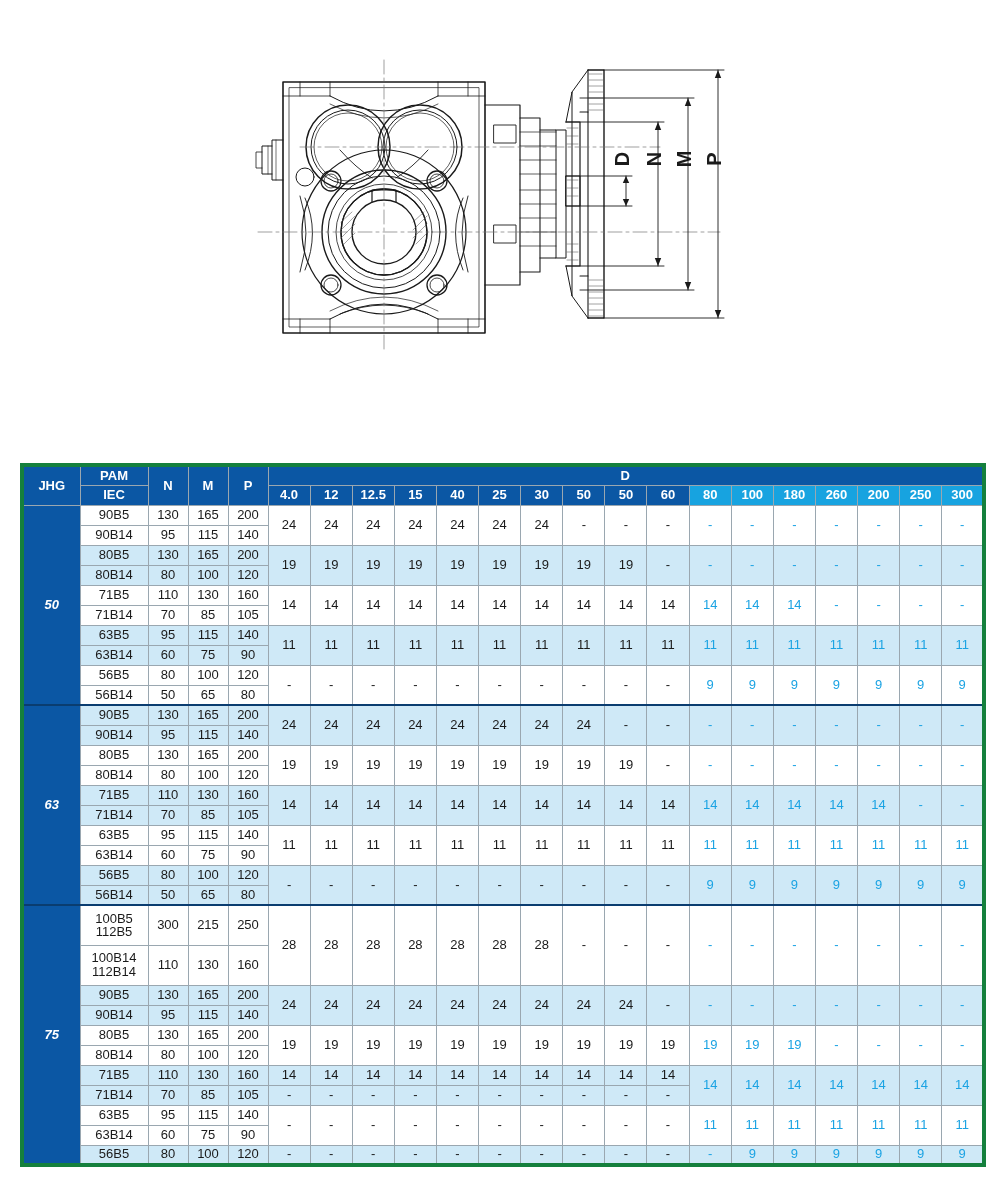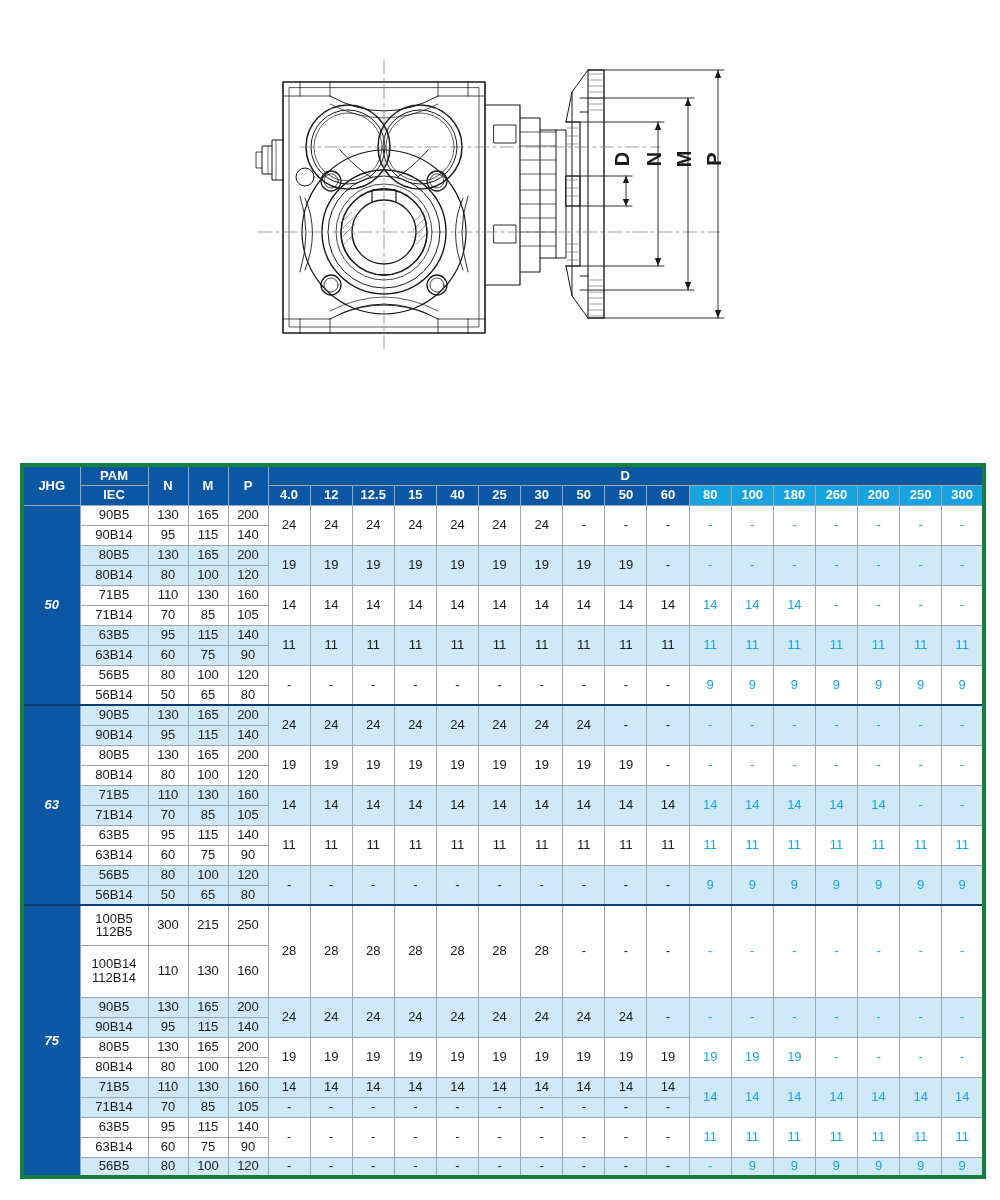--- a/index.html
+++ b/index.html
@@ -622,21 +622,21 @@
             <td class="wh" rowspan="2">-</td>
             <td class="wh cy" rowspan="2">-</td>
             <td class="wh cy" rowspan="2">-</td>
             <td class="wh cy" rowspan="2">-</td>
             <td class="wh cy" rowspan="2">-</td>
             <td class="wh cy" rowspan="2">-</td>
             <td class="wh cy" rowspan="2">-</td>
             <td class="wh cy" rowspan="2">-</td>
           </tr>
           <tr>
-            <td class="wh pam tall" style="height: 52px;">100B14<br>112B14</td>
+            <td class="wh pam tall" style="height: 40px;">100B14<br>112B14</td>
             <td class="wh">110</td>
             <td class="wh">130</td>
             <td class="wh">160</td>
           </tr>
           <tr>
             <td class="sh pam">90B5</td>
             <td class="sh">130</td>
             <td class="sh">165</td>
             <td class="sh">200</td>
             <td class="sh" rowspan="2">24</td>

